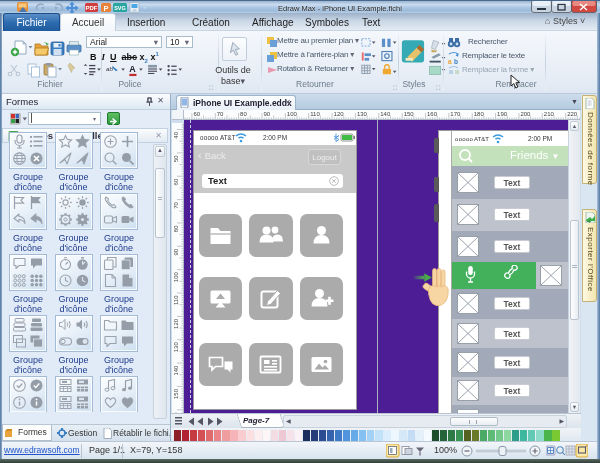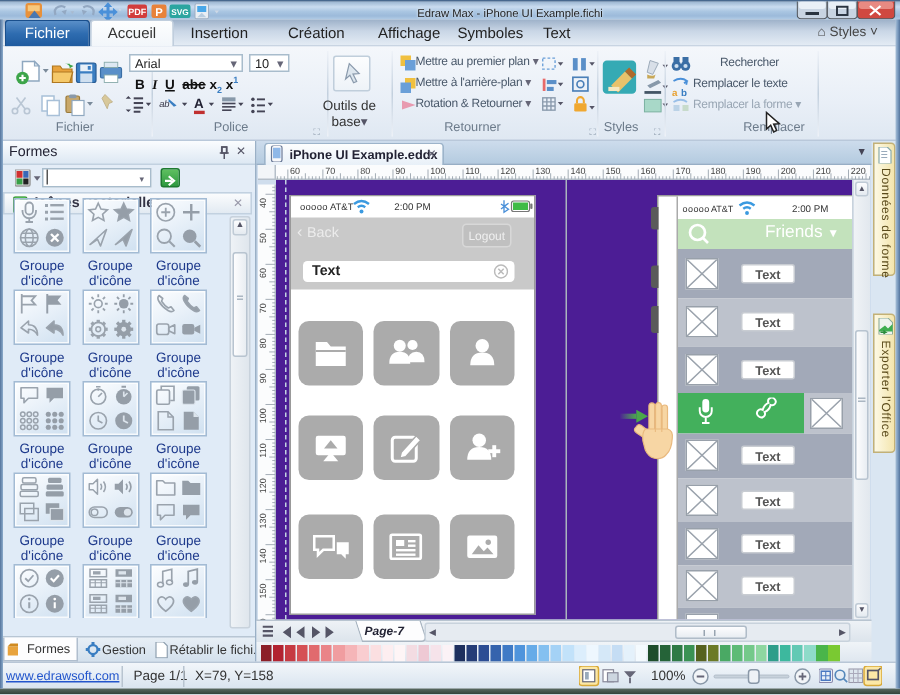--- a/index.html
+++ b/index.html
@@ -159,21 +159,21 @@
   <g fill="#445">
           <circle cx="97" cy="2.5" r="1.3"></circle>
           <circle cx="97" cy="7" r="1.3"></circle>
           <circle cx="97" cy="11.5" r="1.3"></circle>
           <rect x="100" y="1.8" width="6" height="1.4"></rect>
           <rect x="100" y="6.3" width="6" height="1.4"></rect>
           <rect x="100" y="10.8" width="6" height="1.4"></rect>
           <path d="M108 5 h4 l-2 2.5z"></path>
         </g>
  </svg>
- <div class="grplabel" style="left:104px;width:100px;bottom:4px">Police</div>
+ <div class="grplabel" style="left:80px;width:100px;bottom:4px">Police</div>
  <div class="abs" style="left:209px;top:54px;font-size:6px;color:#8a99aa">⛶</div>
  <div class="gsep" style="left:218px"></div>
 
  <div class="abs" style="left:222px;top:6px;width:25px;height:24px;background:linear-gradient(#fcfdfe,#eef3f8);border:1px solid #c0cedb;border-radius:2px">
   <svg width="23" height="22" viewBox="0 0 28 24">
           <path d="M12 4 l8 8 -5 .5 3 6 -2.5 1 -3-6 -3.5 3z" fill="#dde6ee" stroke="#8a9aac" stroke-width="1"></path>
         </svg>
  </div>
  <div class="abs" style="left:205px;top:34px;width:56px;text-align:center;font-size:9px;color:#333;line-height:11px">Outils de<br>base<span style="color:#556">▾</span></div>
  <div class="gsep" style="left:261px"></div>
@@ -252,21 +252,21 @@
           <path d="M2 18 q5-3 9 0 l-2 1.5 m2-1.5 l-.5 2.5" stroke="#4a90d9" stroke-width="1.2" fill="none"></path>
           <text x="1" y="28" font-size="6.5" fill="#e8a030" font-weight="bold">a</text>
           <text x="7" y="28" font-size="6.5" fill="#3a7ec2" font-weight="bold">b</text>
         </g>
   <g opacity=".5">
           <path d="M2 32 q5-3 9 0" stroke="#4a90d9" stroke-width="1.2" fill="none"></path>
           <rect x="2" y="34" width="4" height="4" fill="#8fb8d8"></rect>
           <rect x="8" y="34" width="4" height="4" fill="#a8c8a0"></rect>
         </g>
  </svg>
- <div class="abs rtext" style="left:480px;top:6px">Rechercher</div>
+ <div class="abs rtext" style="left:468px;top:6px">Rechercher</div>
  <div class="abs rtext" style="left:462px;top:20px">Remplacer le texte</div>
  <div class="abs rtext" style="left:462px;top:34px;color:#99a6b4">Remplacer la forme <span>▾</span></div>
  <div class="grplabel" style="left:461px;width:110px;bottom:4px">Remplacer</div>
       <div class="gsep" style="left:545px"></div>
 
  <svg class="abs" style="left:509px;top:43px" width="12" height="16" viewBox="0 0 12 16">
         <path d="M2 1 L2 12 L4.8 9.5 L6.8 14 L8.8 13 L6.8 8.8 L10.5 8.5 Z" fill="#fff" stroke="#222" stroke-width="1"></path>
       </svg>
 </div>
 <div class="abs" id="lpanel">

